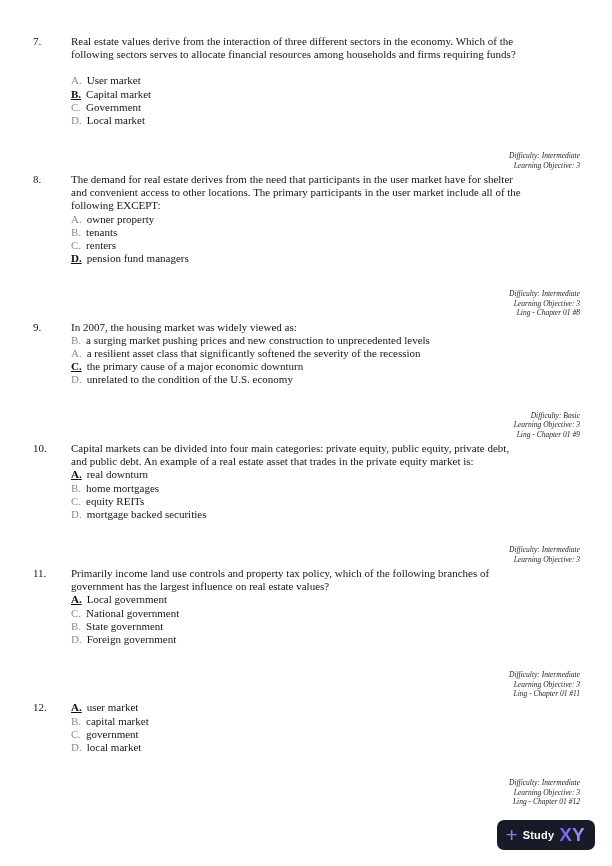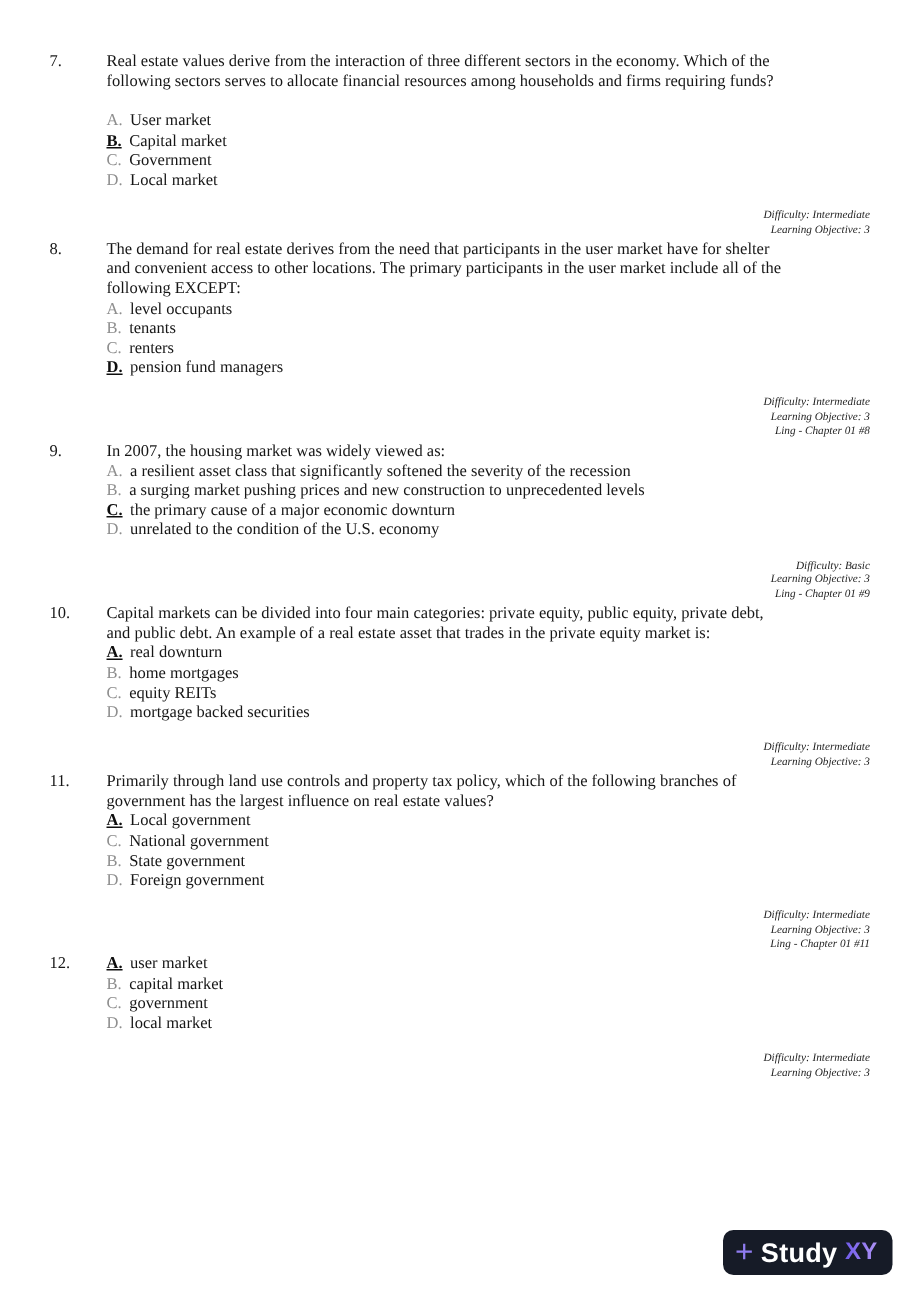--- a/index.html
+++ b/index.html
@@ -12,40 +12,40 @@
   .question{display:flex;margin-bottom:3px}
   .qnum{flex:none;width:38px;font-size:11px;line-height:13.2px}
   .qbody{width:535px}
   .qtext{font-size:11px;line-height:13.2px;white-space:pre-wrap}
   .opts.gap{margin-top:13px}
   .opt{font-size:11px;line-height:13.2px}
   .opt .letter{color:#8e8e8e;margin-right:5px}
   .opt.correct .letter{color:#0e0e0e;font-weight:bold;text-decoration:underline}
   .opt .otext{color:#161616}
   .meta{
-    margin-top:11px;margin-right:26px;text-align:right;
+    margin-top:24px;margin-right:26px;text-align:right;
     font-style:italic;font-size:7.5px;line-height:9.4px;color:#1e1e1e;
   }
   .logo{
     position:absolute;top:820px;right:17px;height:30px;
     background:#161b27;border-radius:7px;
     display:flex;align-items:center;padding:0 10px 0 8px;gap:5px;
     cursor:pointer;
   }
   .logo .plus{
     font-family:"Liberation Sans", sans-serif;
     color:#8f7cf0;font-size:21px;font-weight:400;line-height:1;margin-top:-2px;
   }
   .logo .lstudy{
     font-family:"Liberation Sans", sans-serif;
-    color:#ffffff;font-weight:bold;font-size:18px;letter-spacing:.2px;
+    color:#ffffff;font-weight:bold;font-size:11px;letter-spacing:.2px;
   }
   .logo .lxy{
     font-family:"Liberation Sans", sans-serif;
-    font-weight:bold;font-size:16px;letter-spacing:.2px;color:#8a6ff0;
+    font-weight:bold;font-size:19px;letter-spacing:.2px;color:#8a6ff0;
   }
   @supports ((-webkit-background-clip:text) or (background-clip:text)){
     .logo .lxy{
       background:linear-gradient(90deg,#6e59ea 0%,#b095f6 100%);
       -webkit-background-clip:text;background-clip:text;
       color:transparent;
     }
   }
 </style>
 </head>
@@ -74,44 +74,44 @@
     </div>
   </div>
 
   <div class="question">
     <div class="qnum">8.</div>
     <div class="qbody">
       <div class="qtext">The demand for real estate derives from the need that participants in the user market have for shelter
 and convenient access to other locations. The primary participants in the user market include all of the
 following EXCEPT:</div>
       <div class="opts">
-  <div class="opt"><span class="letter">A.</span><span class="otext">level occupants</span></div>
+  <div class="opt"><span class="letter">A.</span><span class="otext">owner property</span></div>
 
   <div class="opt"><span class="letter">B.</span><span class="otext">tenants</span></div>
 
   <div class="opt"><span class="letter">C.</span><span class="otext">renters</span></div>
 
   <div class="opt correct"><span class="letter">D.</span><span class="otext">pension fund managers</span></div>
 </div>
       <div class="meta">
         <div>Difficulty: Intermediate</div>
         <div>Learning Objective: 3</div>
         <div>Ling - Chapter 01 #8</div>
       </div>
     </div>
   </div>
 
   <div class="question">
     <div class="qnum">9.</div>
     <div class="qbody">
       <div class="qtext">In 2007, the housing market was widely viewed as:</div>
       <div class="opts">
+  <div class="opt"><span class="letter">B.</span><span class="otext">a surging market pushing prices and new construction to unprecedented levels</span></div>
+
   <div class="opt"><span class="letter">A.</span><span class="otext">a resilient asset class that significantly softened the severity of the recession</span></div>
-
-  <div class="opt"><span class="letter">B.</span><span class="otext">a surging market pushing prices and new construction to unprecedented levels</span></div>
 
   <div class="opt correct"><span class="letter">C.</span><span class="otext">the primary cause of a major economic downturn</span></div>
 
   <div class="opt"><span class="letter">D.</span><span class="otext">unrelated to the condition of the U.S. economy</span></div>
 </div>
       <div class="meta">
         <div>Difficulty: Basic</div>
         <div>Learning Objective: 3</div>
         <div>Ling - Chapter 01 #9</div>
       </div>
@@ -135,21 +135,21 @@
       <div class="meta">
         <div>Difficulty: Intermediate</div>
         <div>Learning Objective: 3</div>
       </div>
     </div>
   </div>
 
   <div class="question">
     <div class="qnum">11.</div>
     <div class="qbody">
-      <div class="qtext">Primarily through land use controls and property tax policy, which of the following branches of
+      <div class="qtext">Primarily income land use controls and property tax policy, which of the following branches of
 government has the largest influence on real estate values?</div>
       <div class="opts">
   <div class="opt correct"><span class="letter">A.</span><span class="otext">Local government</span></div>
 
   <div class="opt"><span class="letter">C.</span><span class="otext">National government</span></div>
 
   <div class="opt"><span class="letter">B.</span><span class="otext">State government</span></div>
 
   <div class="opt"><span class="letter">D.</span><span class="otext">Foreign government</span></div>
 </div>
@@ -169,20 +169,21 @@
 
   <div class="opt"><span class="letter">B.</span><span class="otext">capital market</span></div>
 
   <div class="opt"><span class="letter">C.</span><span class="otext">government</span></div>
 
   <div class="opt"><span class="letter">D.</span><span class="otext">local market</span></div>
 </div>
       <div class="meta">
         <div>Difficulty: Intermediate</div>
         <div>Learning Objective: 3</div>
+        <div>Ling - Chapter 01 #12</div>
       </div>
     </div>
   </div>
 </div>
 </div>
 
 <div class="logo">
   <span class="plus">+</span>
   <span class="lstudy">Study</span>
     <span class="lxy">XY</span>

